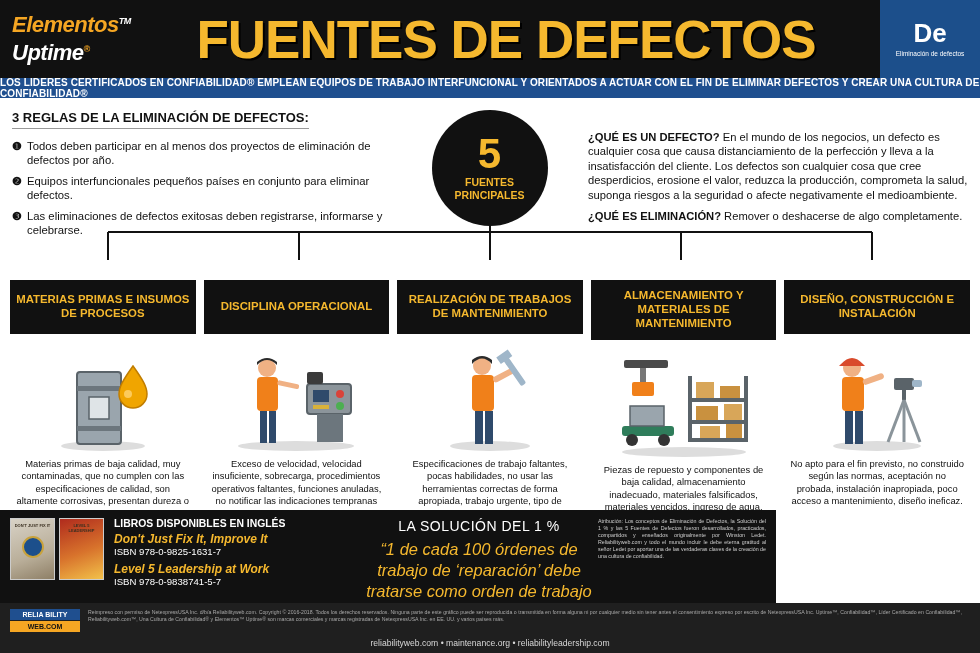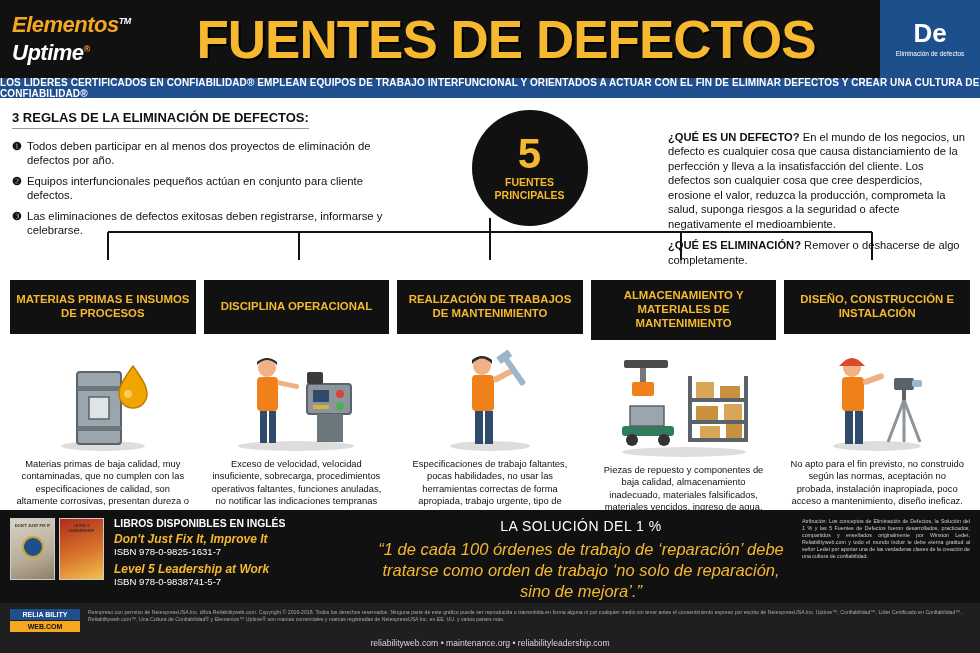--- a/index.html
+++ b/index.html
@@ -40,21 +40,21 @@
   .headerbadge .bt { font-size: 26px; font-weight: bold; line-height: 1; }
   .headerbadge .bs { font-size: 6.5px; margin-top: 4px; text-align: center; line-height: 1.25; }
 
   .subbar {
     background: #1f4f8f; color: #fff; height: 20px; display: flex;
     align-items: center; justify-content: center;
     font-size: 10px; font-weight: bold; letter-spacing: 0.1px;
   }
 
   
-  .top { display: flex; padding: 10px 12px 0 12px; height: 140px; gap: 40px; }
+  .top { display: flex; padding: 10px 12px 0 12px; height: 140px; }
   .rules { width: 385px; padding-right: 10px; }
   .rules h3 {
     font-size: 13px; font-weight: bold; color: #111; margin-bottom: 4px;
     border-bottom: 1px solid #999; padding-bottom: 3px; display: inline-block;
   }
   .rule { display: flex; font-size: 11.3px; line-height: 1.28; margin-top: 6px; color: #111; }
   .rule .num { width: 15px; flex: none; font-weight: bold; font-size: 11px; }
 
   .circlewrap { width: 185px; display: flex; justify-content: center; align-items: flex-start; }
   .circle {
@@ -82,21 +82,21 @@
     justify-content: center;
   }
   .art { height: 118px; width: 100%; display: flex; align-items: flex-end; justify-content: center; }
   .coltext {
     font-size: 9.4px; line-height: 1.32; color: #111; text-align: center;
     padding: 6px 6px 0 6px;
   }
 
   
   .bottom {
-    position: absolute; left: 0; top: 510px; width: 980px; height: 93px;
+    position: absolute; left: 0; top: 510px; width: 776px; height: 93px;
     background: #111; color: #fff; display: flex; padding: 8px 10px;
   }
   .books { display: flex; width: 350px; }
   .bookcovers { display: flex; gap: 4px; }
   .cover { width: 45px; height: 62px; border: 1px solid #ccc; position: relative; overflow: hidden; }
   .cover.c1 { background: linear-gradient(160deg,#d8d2c6 0%, #b9ae99 60%, #8e7f66 100%); }
   .cover.c2 { background: linear-gradient(160deg,#b02b1d 0%, #d8732c 55%, #f2c14a 100%); }
   .cover .seal {
     position: absolute; left: 50%; top: 47%; transform: translate(-50%,-50%);
     width: 22px; height: 22px; border-radius: 50%; background: #1c4f8b;
@@ -165,21 +165,21 @@
 
   <div class="top">
     <div class="rules">
       <h3>3 REGLAS DE LA ELIMINACIÓN DE DEFECTOS:</h3>
       <div class="rule">
         <div class="num">❶</div>
         <div>Todos deben participar en al menos dos proyectos de eliminación de defectos por año.</div>
       </div>
       <div class="rule">
         <div class="num">❷</div>
-        <div>Equipos interfuncionales pequeños actúan en conjunto para cliente defectos.</div>
+        <div>Equipos interfuncionales pequeños países en conjunto para eliminar defectos.</div>
       </div>
       <div class="rule">
         <div class="num">❸</div>
         <div>Las eliminaciones de defectos exitosas deben registrarse, informarse y celebrarse.</div>
       </div>
     </div>
 
     <div class="circlewrap">
       <div class="circle">
         <div class="big">5</div>

